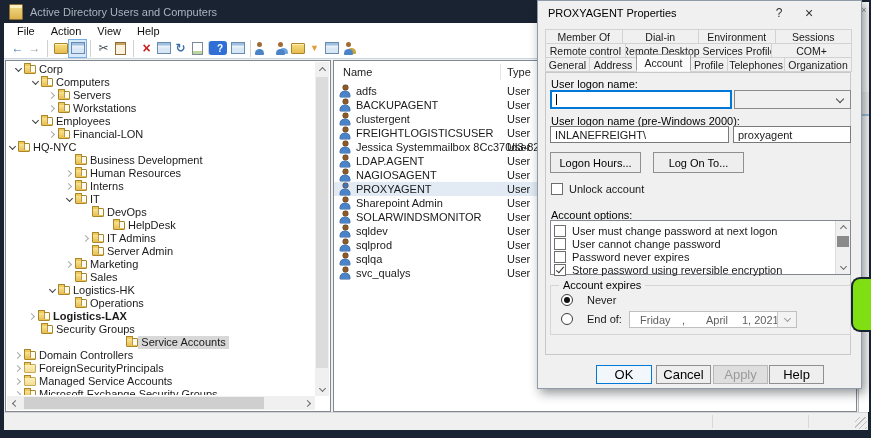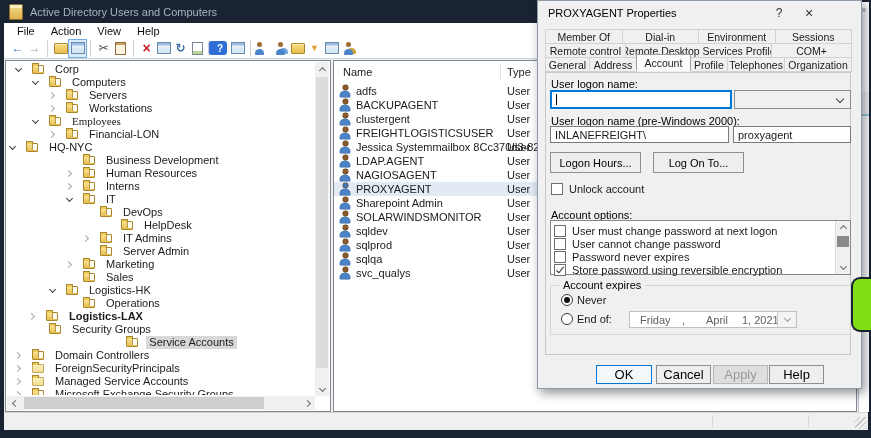--- a/index.html
+++ b/index.html
@@ -41,21 +41,21 @@
   .ic.new-user::before,.ic.new-group::before,.ic.find-user::before{content:"";position:absolute;left:6px;top:2px;width:5px;height:5px;border-radius:50%;background:#a06a33}
   .ic.new-user::after,.ic.new-group::after,.ic.find-user::after{content:"";position:absolute;left:4px;bottom:2px;width:9px;height:6px;border-radius:5px 5px 1px 1px;background:#4b83c8}
   .ic.new-group::after{box-shadow:3px -1px 0 #6fa3dc}
   .ic.find-user::after{box-shadow:3px -1px 0 #caa23c}
 
   .content{position:absolute;left:0;top:36px;right:0;bottom:17px;background:#f0f0f0}
 
   
   .tree-panel{position:absolute;left:1px;top:1px;width:326px;bottom:1px;background:#fff;border:1px solid #828790;box-sizing:border-box}
   .tree-items{position:absolute;left:1px;top:2px;right:16px;bottom:16px;overflow:hidden}
-  .trow{height:13px;display:flex;align-items:center;gap:8px;white-space:nowrap;cursor:default}
+  .trow{height:13px;display:flex;align-items:center;gap:0;white-space:nowrap;cursor:default}
   .arr{width:11px;height:11px;flex:none;display:flex;align-items:center;justify-content:center}
   .arr.expanded::before{content:"";width:4px;height:4px;border:solid #3c3c3c;border-width:0 1.5px 1.5px 0;transform:rotate(45deg);margin-top:-2px}
   .arr.collapsed::before{content:"";width:4px;height:4px;border:solid #a9a9a9;border-width:0 1.5px 1.5px 0;transform:rotate(-45deg);margin-left:-2px}
   .tfold{width:12px;height:9px;flex:none;position:relative;background:linear-gradient(#f9e393,#e8bd4d);border:1px solid #a9852c;border-radius:1px;box-sizing:border-box}
   .tfold::before{content:"";position:absolute;top:-3px;left:-1px;width:5px;height:2px;background:#eccb5c;border:1px solid #a9852c;border-bottom:none;border-radius:1px 1px 0 0}
   .tfold.ou::after{content:"";position:absolute;right:0px;top:0px;width:4px;height:6px;background:#fdfdf4;border-left:1px solid #b9974a}
   .tfold.folder{background:linear-gradient(#fdf0bb,#f2dd91);border-color:#c5ab5e}
   .tlabel{padding:0 3px;line-height:13px}
   .trow.selected .tlabel{background:#d8d8d8}
 
@@ -123,21 +123,21 @@
   .chkrow{display:flex;align-items:center;gap:6px}
   .listbox{position:absolute;background:#fff;border:1px solid #828790;box-sizing:border-box}
   .lb-items{position:absolute;left:3px;top:3px;right:16px;bottom:2px}
   .lb-items .chkrow{height:13px}
   .lb-scroll{position:absolute;top:0;right:0;width:14px;bottom:0;background:#f0f0f0;border-left:1px solid #dcdcdc}
   .lb-thumb{position:absolute;left:1px;right:1px;top:15px;height:11px;background:#8a8a8a}
   .groupbox{position:absolute;border:1px solid #d5d5d5;box-sizing:border-box}
   .groupbox .glabel{position:absolute;left:8px;top:-7px;background:#f0f0f0;padding:0 4px;color:#000}
   .rad{width:12px;height:12px;border:1px solid #3c3c3c;border-radius:50%;background:#fff;box-sizing:border-box;position:relative;flex:none}
   .rad.on::after{content:"";position:absolute;inset:2px;background:#101010;border-radius:50%}
-  .radrow{position:absolute;display:flex;align-items:center;gap:4px}
+  .radrow{position:absolute;display:flex;align-items:center;gap:14px}
   .datefield{position:absolute;background:#fff;border:1px solid #c0c0c0;box-sizing:border-box;color:#5f5f5f;display:flex;align-items:center}
   .datefield .dseg{position:absolute;top:2px}
   .dd-btn{position:absolute;right:0;top:0;bottom:0;width:18px;background:#f3f3f3;border-left:1px solid #c9c9c9;display:flex;align-items:center;justify-content:center}
   .dd-btn::before{content:"";width:4px;height:4px;border:solid #9a9a9a;border-width:0 1.2px 1.2px 0;transform:rotate(45deg);margin-top:-2px}
   .dbtn{position:absolute;top:364px;height:19px;background:#eeeeee;border:1px solid #8f8f8f;box-sizing:border-box;display:flex;align-items:center;justify-content:center;font-size:13px}
   .dbtn.ok{left:58px;width:56px;background:#f2f7fc;border:1px solid #0078d7}
   .dbtn.cancel{left:118px;width:55px}
   .dbtn.apply{left:175px;width:55px;background:#dedede;border-color:#b8b8b8;color:#9a9a9a}
   .dbtn.help{left:231px;width:55px}
 
@@ -206,21 +206,21 @@
           <div class="trow idx2" style="padding-left: 40px;">
             <span class="arr collapsed"></span>
             <span class="tfold ou"></span>
             <span class="tlabel">Servers</span>
           </div>
           <div class="trow idx3" style="padding-left: 40px;">
             <span class="arr collapsed"></span>
             <span class="tfold ou"></span>
             <span class="tlabel">Workstations</span>
           </div>
-          <div class="trow idx4" style="padding-left: 23px; font-family: Liberation Serif, serif;">
+          <div class="trow idx4" style="padding-left: 23px;">
             <span class="arr expanded"></span>
             <span class="tfold ou"></span>
             <span class="tlabel">Employees</span>
           </div>
           <div class="trow idx5" style="padding-left: 40px;">
             <span class="arr collapsed"></span>
             <span class="tfold ou"></span>
             <span class="tlabel">Financial-LON</span>
           </div>
           <div class="trow idx6" style="">

